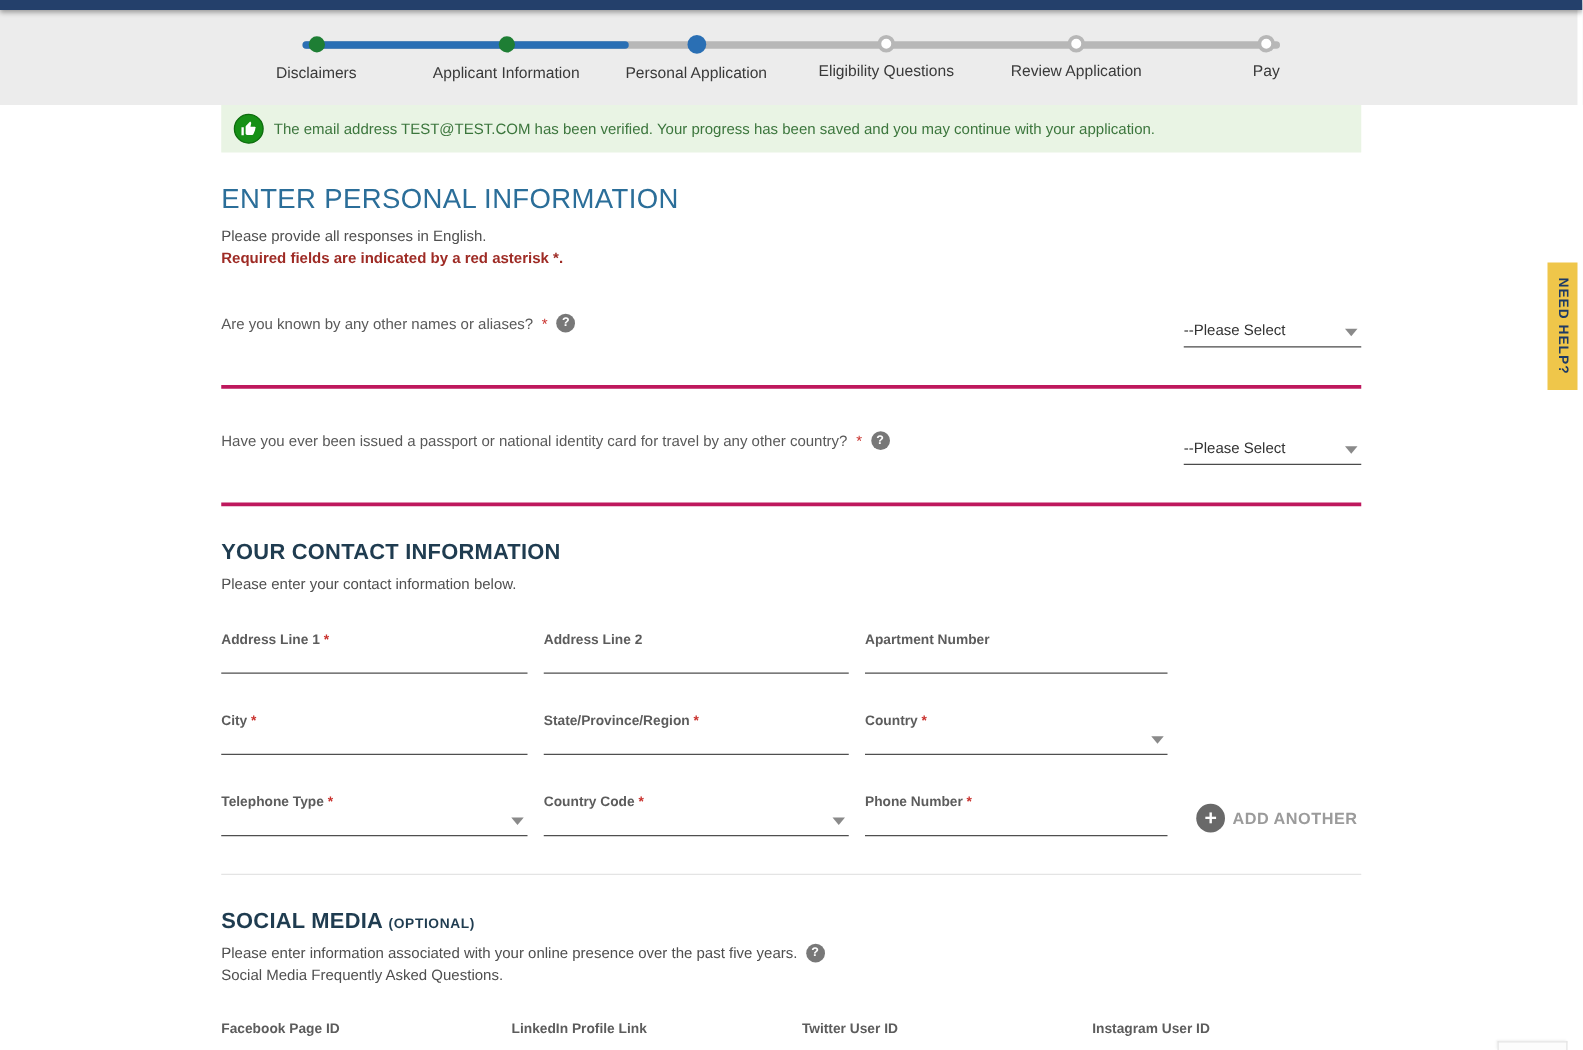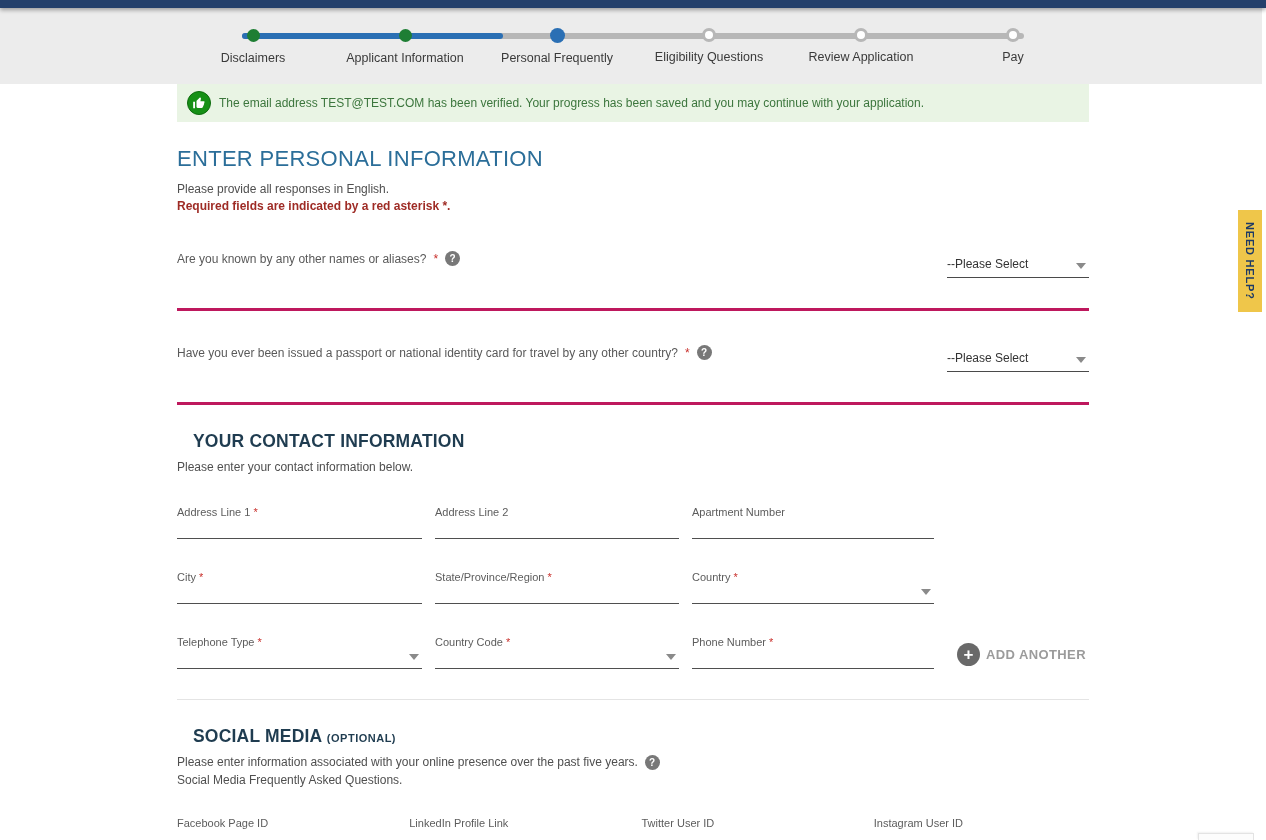--- a/index.html
+++ b/index.html
@@ -39,41 +39,41 @@
   
   .banner { background:#e9f4e4; display:flex; align-items:center; padding:7px 10px; min-height:38px; }
   .banner-icon { flex:0 0 auto; width:24px; height:24px; border-radius:50%; background:#169016; border:1px solid #0e6b0e;
                  display:flex; align-items:center; justify-content:center; }
   .banner-text { font-size:12px; color:#3c763d; margin-left:8px; }
 
   
   .page-title { color:#2b6e99; font-size:22px; font-weight:500; margin:24px 0 10px; letter-spacing:.3px; }
   .intro { font-size:12px; color:#4f4f4f; margin:0 0 3px; }
   .required-note { font-size:12px; color:#9e2b25; font-weight:bold; margin:0; }
-  .section-title { color:#1f3c50; font-size:17.5px; font-weight:bold; margin:26px 16px 8px; letter-spacing:.2px; }
+  .section-title { color:#1f3c50; font-size:17.5px; font-weight:bold; margin:26px 0 8px; letter-spacing:.2px; }
   .optional-tag { font-size:11px; letter-spacing:.5px; }
 
   
   .qrow { display:flex; justify-content:space-between; align-items:flex-start;
           padding:34px 0 30px; border-bottom:3px solid #be185d; }
   .qrow.first { padding-top:38px; }
   .question-text { font-size:12px; color:#595959; display:flex; align-items:center; gap:7px; }
   .req { color:#c9302c; }
   .help-icon { width:15px; height:15px; border-radius:50%; background:#787878; color:#fff; font-size:10px;
                font-weight:bold; display:inline-flex; align-items:center; justify-content:center; cursor:pointer; flex:0 0 auto; }
   .q-select { width:142px; position:relative; height:27px; border-bottom:1px solid #4a4a4a; cursor:pointer; }
   .q-select .value { position:absolute; left:0; bottom:6px; font-size:12px; color:#333; }
   .arrow { position:absolute; right:3px; bottom:8px; width:0; height:0;
            border-left:5px solid transparent; border-right:5px solid transparent; border-top:6px solid #8a8a8a; }
 
   
   .form-grid3 { display:grid; grid-template-columns:245px 244px 242px 1fr; column-gap:13px; margin-top:32px; }
   .form-grid4 { display:grid; grid-template-columns:repeat(4, 1fr); column-gap:17px; margin-top:30px; }
   .field { position:relative; height:33px; border-bottom:1px solid #4f4f4f; }
-  .field-label { position:absolute; top:0; left:0; font-size:11px; color:#5c5c5c; white-space:nowrap; }
+  .field-label { position:absolute; top:0; left:0; font-size:11px; color:#5c5c5c; white-space:nowrap;font-weight:bold; }
   .field input { position:absolute; bottom:1px; left:0; width:100%; border:0; background:transparent;
                  font-size:13px; padding:0; outline:none; font-family:inherit; color:#222; }
   .select-field { cursor:pointer; }
 
   .add-another { display:flex; align-items:center; gap:6px; align-self:end; margin-bottom:3px; margin-left:10px; cursor:pointer; }
   .plus-circle { width:23px; height:23px; border-radius:50%; background:#696969; color:#fff; font-size:17px; font-weight:bold;
                  display:flex; align-items:center; justify-content:center; line-height:1; flex:0 0 auto; }
   .add-label { font-size:13px; color:#9b9b9b; font-weight:bold; letter-spacing:.4px; white-space:nowrap; }
 
   .divider-bottom { border-bottom:1px solid #e4e4e4; padding-bottom:30px; }
@@ -96,21 +96,21 @@
       <div class="step">
         <span class="dot complete"></span>
         <span class="step-label">Disclaimers</span>
       </div>
       <div class="step">
         <span class="dot complete"></span>
         <span class="step-label">Applicant Information</span>
       </div>
       <div class="step">
         <span class="dot current"></span>
-        <span class="step-label">Personal Frequently</span>
+        <span class="step-label">Personal Application</span>
       </div>
       <div class="step">
         <span class="dot upcoming"></span>
         <span class="step-label">Eligibility Questions</span>
       </div>
       <div class="step">
         <span class="dot upcoming"></span>
         <span class="step-label">Review Application</span>
       </div>
       <div class="step">

